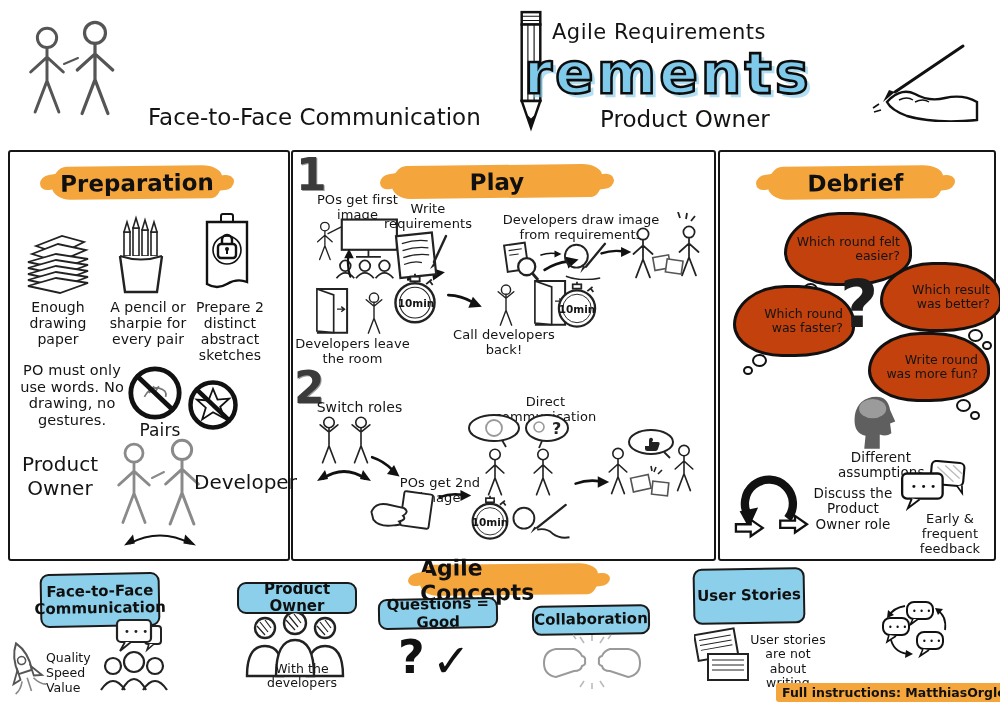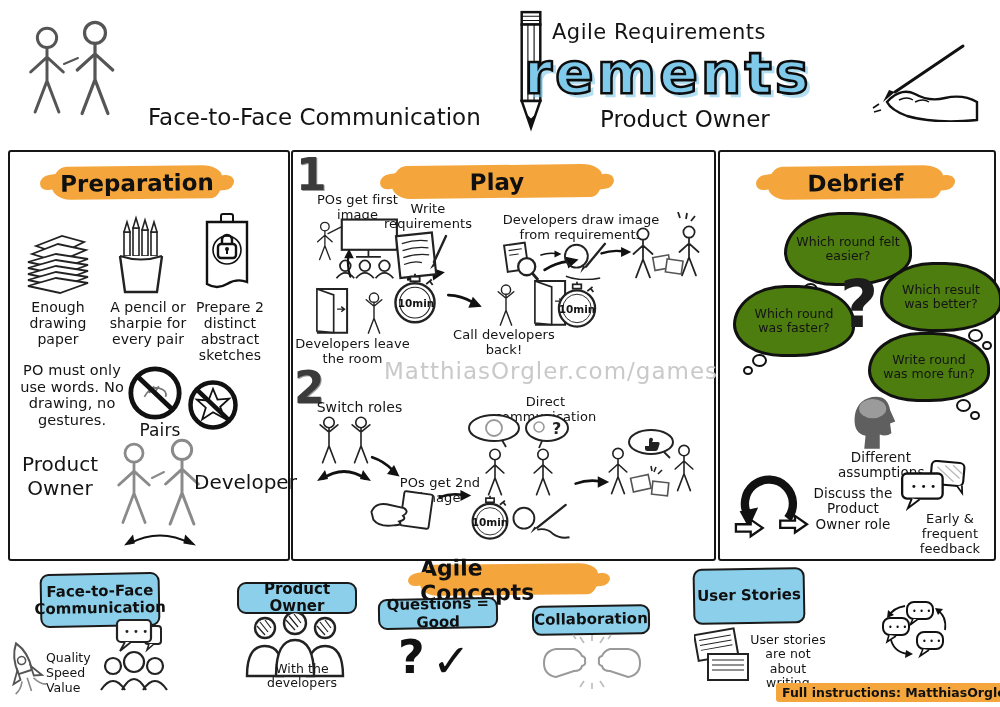--- a/index.html
+++ b/index.html
@@ -12,22 +12,22 @@
           font-size:23px;font-weight:700;color:#101010;
           border-radius:16px 22px 12px 20px / 22px 12px 20px 14px;transform:rotate(-.6deg);}
   .swoosh::before{content:"";position:absolute;left:-12px;top:8px;bottom:10px;width:18px;background:#F4A63C;
           border-radius:60% 0 0 60%;transform:skewY(-8deg);}
   .swoosh::after{content:"";position:absolute;right:-12px;top:10px;bottom:8px;width:18px;background:#F4A63C;
           border-radius:0 60% 60% 0;transform:skewY(-6deg);}
   .bigtitle{font-weight:800;font-size:57px;letter-spacing:3px;color:#7FC9EA;
           -webkit-text-stroke:2.6px #0d0d0d;text-shadow:4px 4px 0 rgba(127,201,234,.6);white-space:nowrap;}
   .hand{font-weight:500;}
   .bignum{font-size:44px;font-weight:900;color:#3b3b3b;text-shadow:1px 1px 0 #9a9a9a;line-height:1;}
-  .cloud{position:absolute;border:3px solid #111;background:#4d7c0f;display:flex;align-items:center;justify-content:center;
-         text-align:center;padding:6px 9px;font-size:12.5px;line-height:1.15;
+  .cloud{position:absolute;border:3px solid #111;background:#c2410c;display:flex;align-items:center;justify-content:center;
+         text-align:right;padding:6px 9px;font-size:12.5px;line-height:1.15;
          border-radius:48% 52% 55% 45% / 62% 58% 46% 50%;}
   .cloud::before{content:"";position:absolute;width:11px;height:9px;border:2.5px solid #111;border-radius:50%;
          background:#fff;bottom:-13px;left:16px;}
   .cloud::after{content:"";position:absolute;width:6px;height:5px;border:2px solid #111;border-radius:50%;
          background:#fff;bottom:-21px;left:7px;}
   .cloud.tail-r::before{left:auto;right:16px;}
   .cloud.tail-r::after{left:auto;right:7px;}
   .bluebox{position:absolute;background:#8CCFEA;border:2.5px solid #1a1a1a;border-radius:9px;
          display:flex;align-items:center;justify-content:center;text-align:center;
          font-size:15px;font-weight:600;color:#101010;line-height:1.15;}
@@ -169,21 +169,20 @@
     <path d="M50 40 L62 34" stroke="#8a8a8a" stroke-width="2" stroke-linecap="round"></path>
   </svg>
   <div class="abs" style="left:10px;top:452px;width:100px;font-size:20px;line-height:1.2;text-align:center;">Product Owner</div>
   <div class="abs" style="left:194px;top:470px;width:90px;font-size:20px;text-align:right;">Developer</div>
   <svg class="abs" style="left:118px;top:531px;" width="84" height="18" viewBox="0 0 84 20">
     <path d="M8 14 Q42 -4 76 14" fill="none" stroke="#111" stroke-width="2.4"></path>
     <polygon points="2,16 12,4 14,14" fill="#111"></polygon>
       <polygon points="82,16 70,4 68,14" fill="#111"></polygon>
   </svg>
 
-  <div class="abs watermark" style="left:384px;top:358px;">MatthiasOrgler.com/games</div>
 
   <div class="abs bignum" style="left:296px;top:153px;">1</div>
   <div class="abs t" style="left:300px;top:193px;width:115px;">POs get first image</div>
   <svg class="abs" style="left:306px;top:216px;color:#222" width="100" height="64" viewBox="0 0 104 72">
     <rect x="36" y="4" width="62" height="34" fill="#fff" stroke="#222" stroke-width="2.4"></rect>
     <path d="M66 38 v8 M52 46 h28" stroke="#222" stroke-width="2"></path>
     <use href="#sym-man" x="4" y="6" width="26" height="46"></use>
     <path d="M20 20 L36 12" stroke="#222" stroke-width="1.6"></path>
     <g fill="#fff" stroke="#222" stroke-width="2">
       <circle cx="40" cy="56" r="6"></circle>

